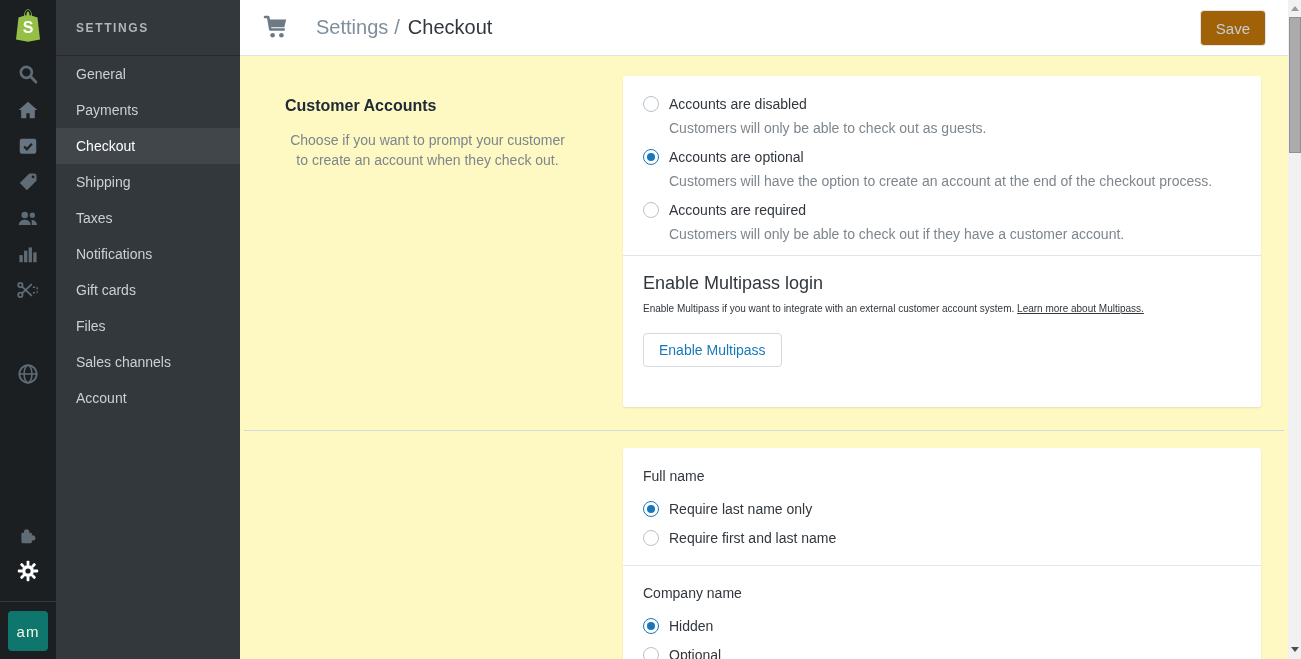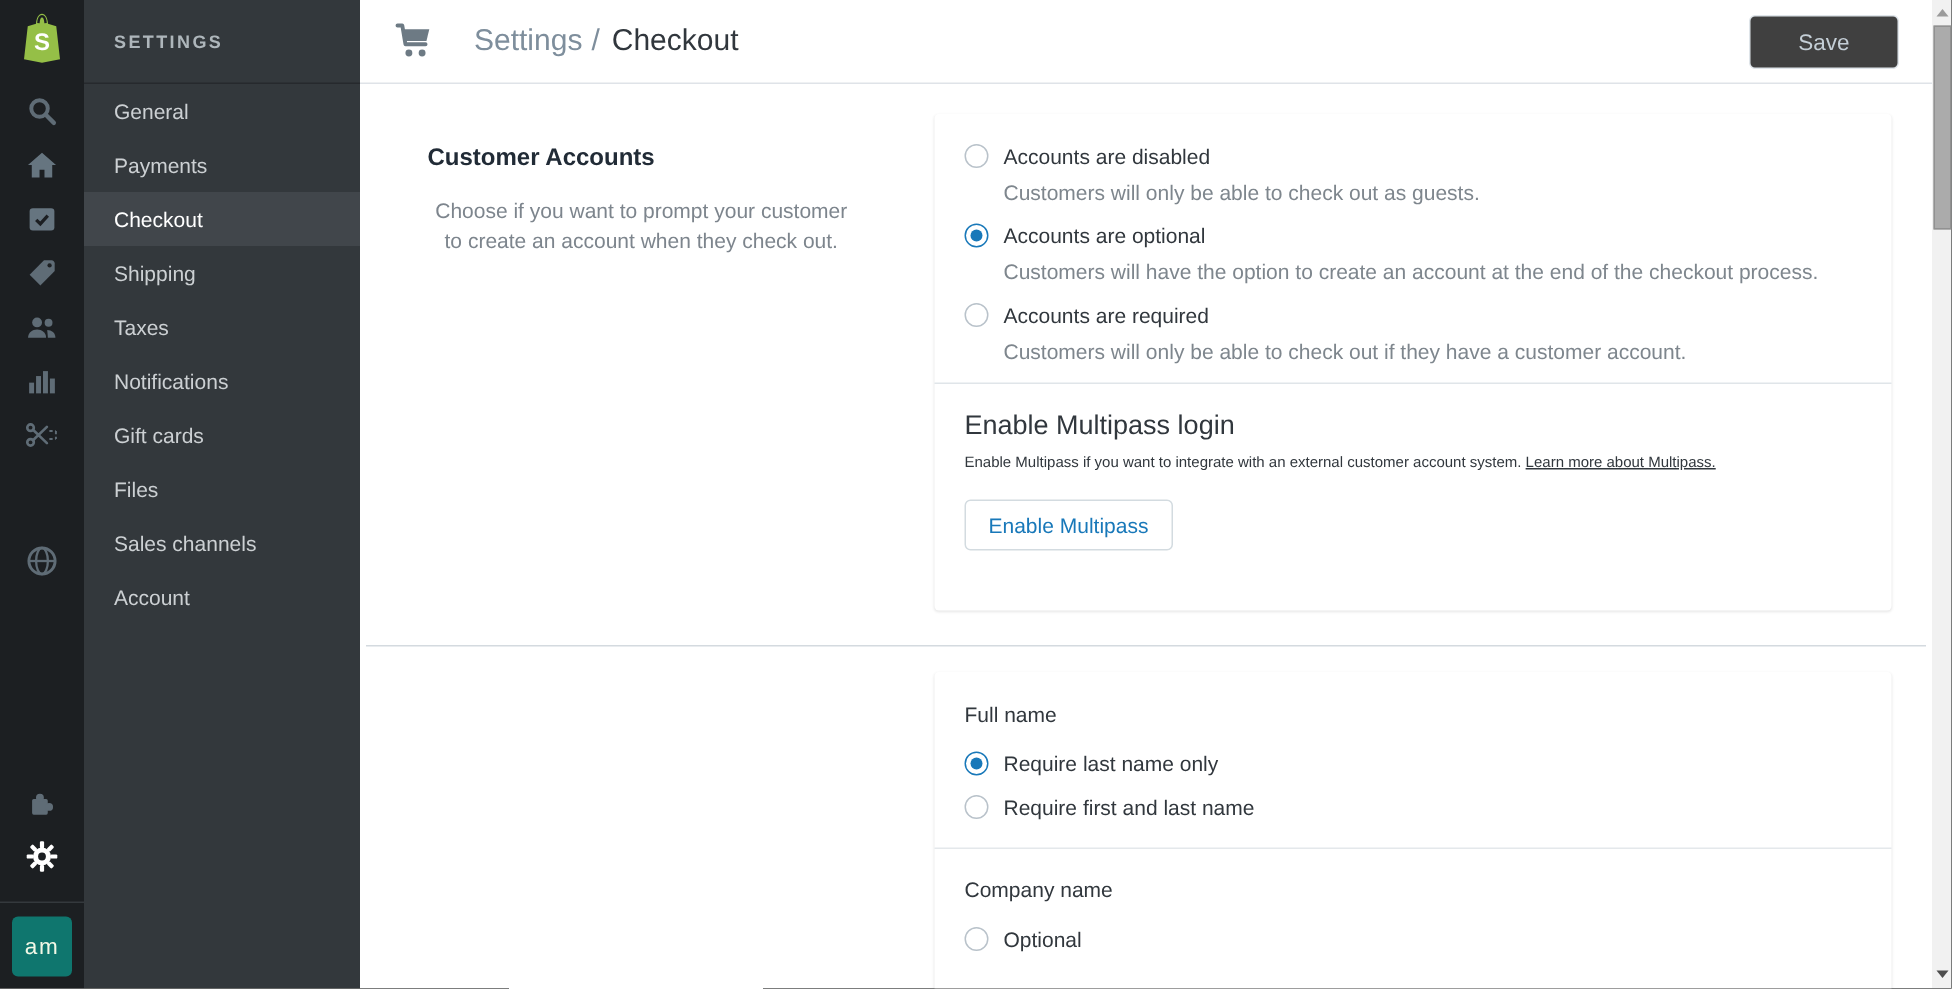--- a/index.html
+++ b/index.html
@@ -23,25 +23,25 @@
   .side-item.selected{background:#41464b;color:#ffffff;}
 
   
   .main{position:absolute;left:240px;top:0;right:13px;bottom:0;}
   .page-header{position:relative;height:55px;background:#ffffff;border-bottom:1px solid #dfe3e8;}
   .crumbs{position:absolute;left:22px;top:14px;display:flex;align-items:center;}
   .crumb-cart{margin-right:26px;display:flex;align-items:center;}
   .crumb-parent{color:#7e8e9c;font-size:20px;cursor:pointer;}
   .crumb-sep{color:#7e8e9c;font-size:20px;margin:0 8px 0 6px;}
   .crumb-current{color:#31373d;font-size:20px;}
-  .save-btn{position:absolute;right:22px;top:10px;height:36px;padding:0 32px;font-size:15px;
-            font-family:"Liberation Sans",sans-serif;background:#404040;border:1px solid #dfe5ea;
+  .save-btn{position:absolute;right:22px;top:10px;height:36px;padding:0 15px;font-size:15px;
+            font-family:"Liberation Sans",sans-serif;background:#a16207;border:1px solid #dfe5ea;
             border-radius:4px;color:#c4ced6;}
 
-  .content{position:absolute;left:0;right:0;top:56px;bottom:0;background:#ffffff;}
+  .content{position:absolute;left:0;right:0;top:56px;bottom:0;background:#fef9c3;}
 
   .leftcol{position:absolute;left:45px;width:285px;}
   .leftcol h2{margin:0;font-size:16px;color:#212b36;}
   .leftcol p{margin:15px 0 0;font-size:14px;line-height:20px;color:#7d858d;text-align:center;}
 
   .card{position:absolute;left:383px;width:598px;background:#ffffff;border-radius:3px;
         box-shadow:0 1px 2px rgba(0,0,0,0.10);padding:18px 20px;}
   .card1{top:20px;height:295px;}
   .card2{top:392px;height:330px;}
   .section-divider{position:absolute;left:4px;right:4px;top:374px;border-top:1px solid #d4dadf;}
@@ -249,20 +249,24 @@
         </div>
         <div class="radio-row fo-row">
           <span class="radio"></span>
           <span class="radio-label">Require first and last name</span>
         </div>
 
         <hr class="fo-hr">
 
         <p class="group-label">Company name</p>
         <div class="radio-row fo-row">
+          <span class="radio checked"></span>
+          <span class="radio-label">Hidden</span>
+        </div>
+        <div class="radio-row fo-row">
           <span class="radio"></span>
           <span class="radio-label">Optional</span>
         </div>
       </section>
 
     </div>
   </main>
 
   <div class="scrollbar">
     <div class="sb-up"></div>

